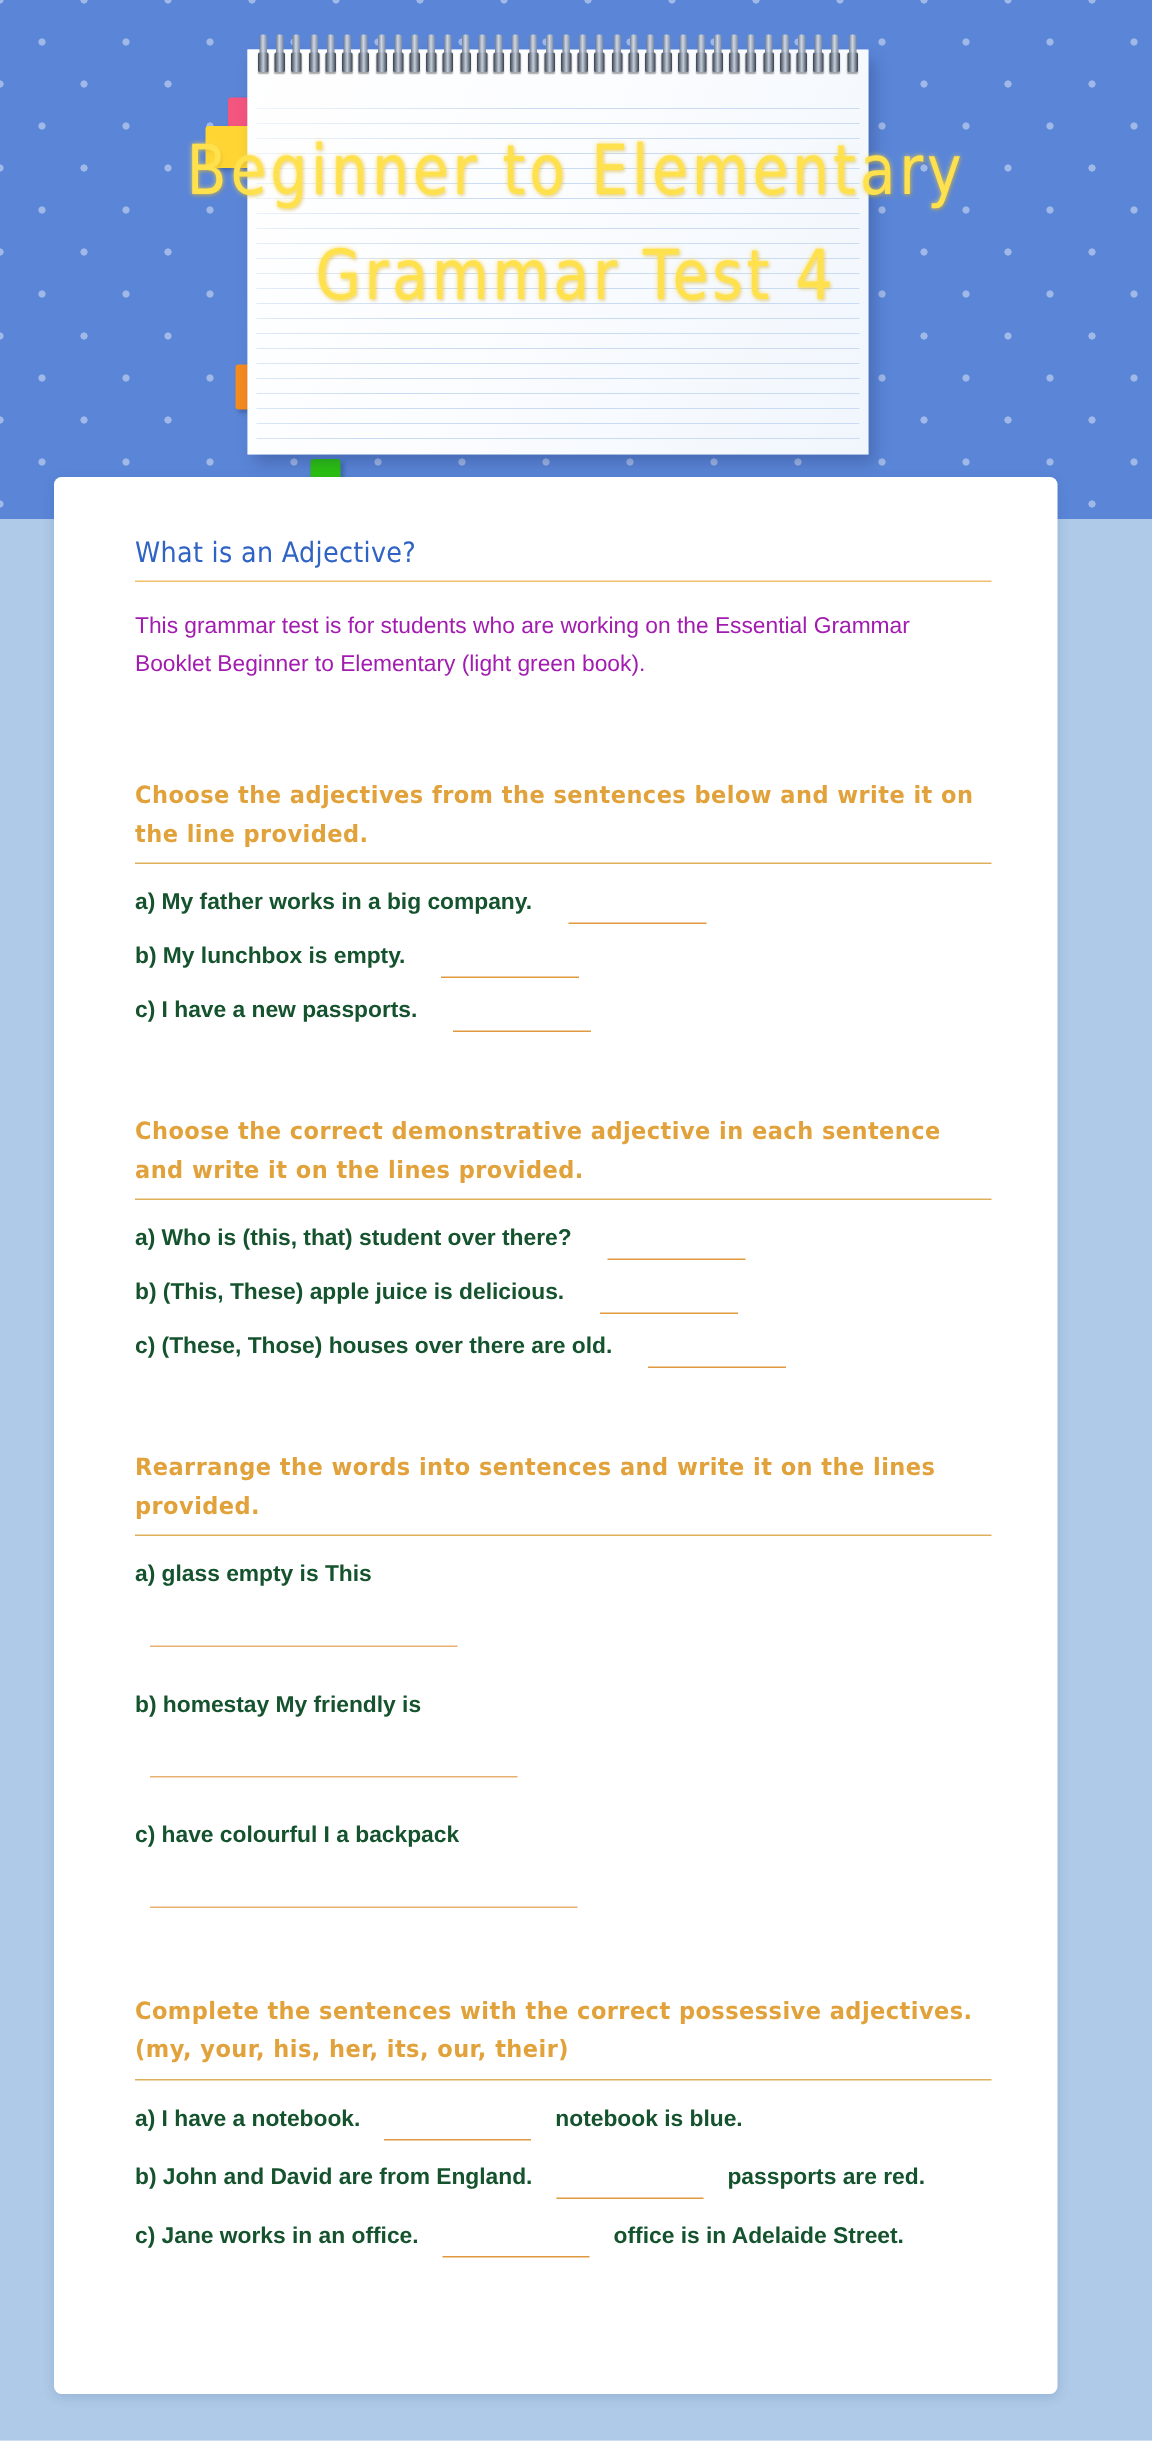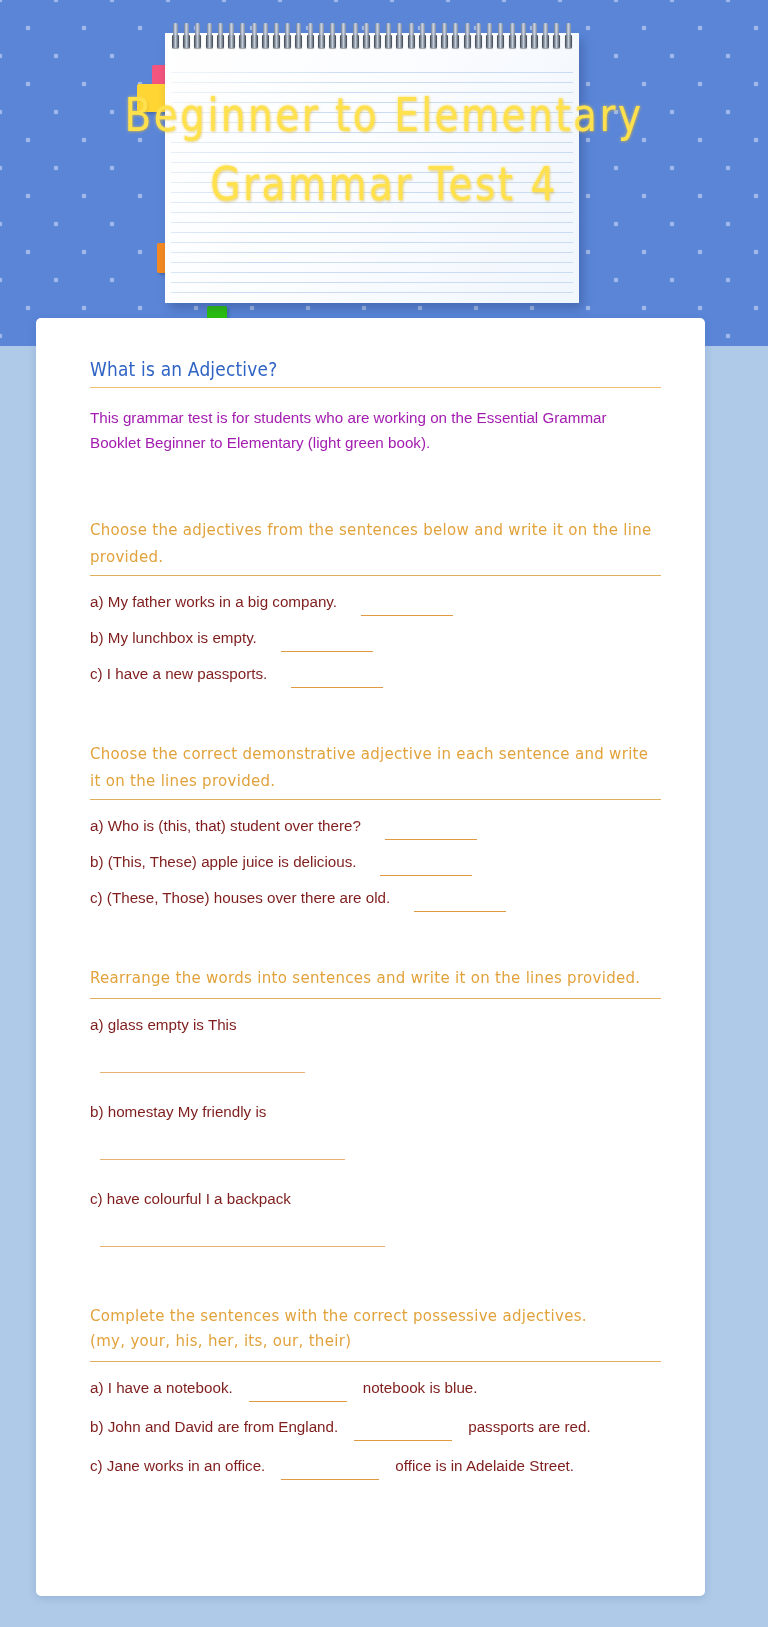--- a/index.html
+++ b/index.html
@@ -100,34 +100,34 @@
     transform:scaleY(1.1); transform-origin:left top;
     margin-bottom:7px;
   }
   .rule-blue { height:1px; background:#E9A93C; opacity:0.75; margin:9px 0 17px 0; }
 
   .intro-body {
     font-size:15.2px; line-height:25px; color:#a21caf;
     max-width:545px;
   }
 
-  .section { margin-top:56px; }
+  .section { margin-top:56px;font-weight:bold; }
   .section.first { margin-top:62px; }
   .sec-instr {
     font-family:"DejaVu Sans", sans-serif;
     font-size:15px; line-height:25px;
     color:#E2A23B;
     letter-spacing:0.3px;
     transform:scaleY(1.06); transform-origin:left top;
   }
   .rule-orange { height:1px; background:#D9A13E; opacity:0.85; margin-top:8px; }
 
   .qlist { margin-top:15px; }
   .qrow {
-    font-size:15.2px; line-height:22px; color:#7f1d1d;
+    font-size:15.2px; line-height:22px; color:#14532d;
     margin-bottom:14px;
     display:flex; align-items:flex-end; flex-wrap:wrap;
   }
   .qtext { white-space:pre; }
   .blank {
     display:inline-block;
     border-bottom:1.3px solid #E09A3F;
     height:14px;
     margin:0 0 -3px 0;
   }

